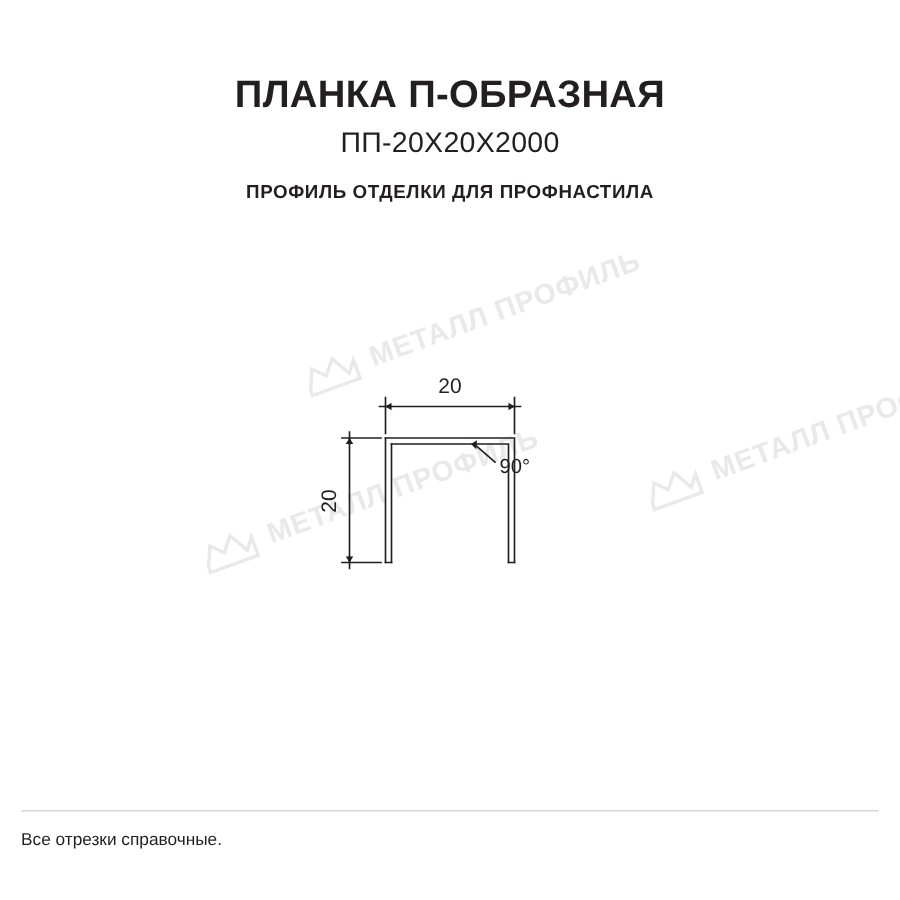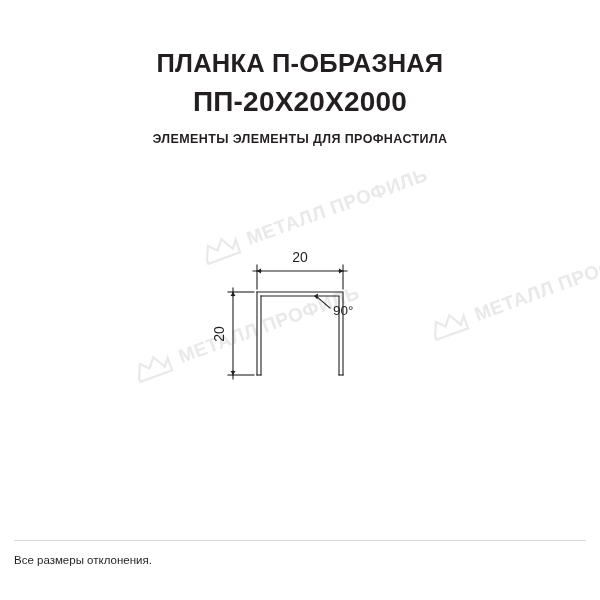--- a/index.html
+++ b/index.html
@@ -30,22 +30,22 @@
     text-align: center;
   }
   .title-main {
     font-size: 25.5px;
     font-weight: bold;
     letter-spacing: 0.2px;
     line-height: 1.25;
     white-space: nowrap;
   }
   .title-sub {
-    font-size: 28px;
-    font-weight: bold;
+    font-size: 19px;
+    font-weight: normal;
     letter-spacing: 0.2px;
     line-height: 1.25;
     margin-top: 4px;
     white-space: nowrap;
   }
   .title-caption {
     font-size: 12.5px;
     font-weight: bold;
     letter-spacing: 0.4px;
     margin-top: 13px;
@@ -103,21 +103,21 @@
   .footer div { white-space: nowrap; }
 </style>
 </head>
 <body>
 
 <div class="page">
 
   <div class="header">
     <div class="title-main">ПЛАНКА П-ОБРАЗНАЯ</div>
     <div class="title-sub">ПП-20Х20Х2000</div>
-    <div class="title-caption">ЭЛЕМЕНТЫ ЭЛЕМЕНТЫ ДЛЯ ПРОФНАСТИЛА</div>
+    <div class="title-caption">ПРОФИЛЬ ОТДЕЛКИ ДЛЯ ПРОФНАСТИЛА</div>
   </div>
 
   <div class="wm wm-1">
     <svg class="wm-mark" viewBox="0 0 40 32">
       <path d="M2 22 L8 8 L16 16 L24 6 L32 20 L38 12 L38 26 L2 26 Z" fill="none" stroke="#e9e9ea" stroke-width="2.4"></path>
     </svg>
     <span>МЕТАЛЛ ПРОФИЛЬ</span>
   </div>
   <div class="wm wm-2">
     <svg class="wm-mark" viewBox="0 0 40 32">
@@ -164,16 +164,16 @@
       <path d="M318 58.5 L314 61 L317.5 64.5 Z" fill="#231f20" stroke="none"></path>
     </g>
 
     <text x="300" y="27" text-anchor="middle" font-family="Liberation Sans, sans-serif" font-size="14" fill="#231f20">20</text>
     <text x="224" y="99" text-anchor="middle" font-family="Liberation Sans, sans-serif" font-size="14" fill="#231f20" transform="rotate(-90 224 99)">20</text>
     <text x="333" y="80" text-anchor="start" font-family="Liberation Sans, sans-serif" font-size="13.5" fill="#231f20">90°</text>
   </svg>
 
   <div class="footer-rule"></div>
   <div class="footer">
-    <div>Все размеры отклонения.</div>
+    <div>Все отрезки справочные.</div>
   </div>
 
 </div>
 
 </body></html>

